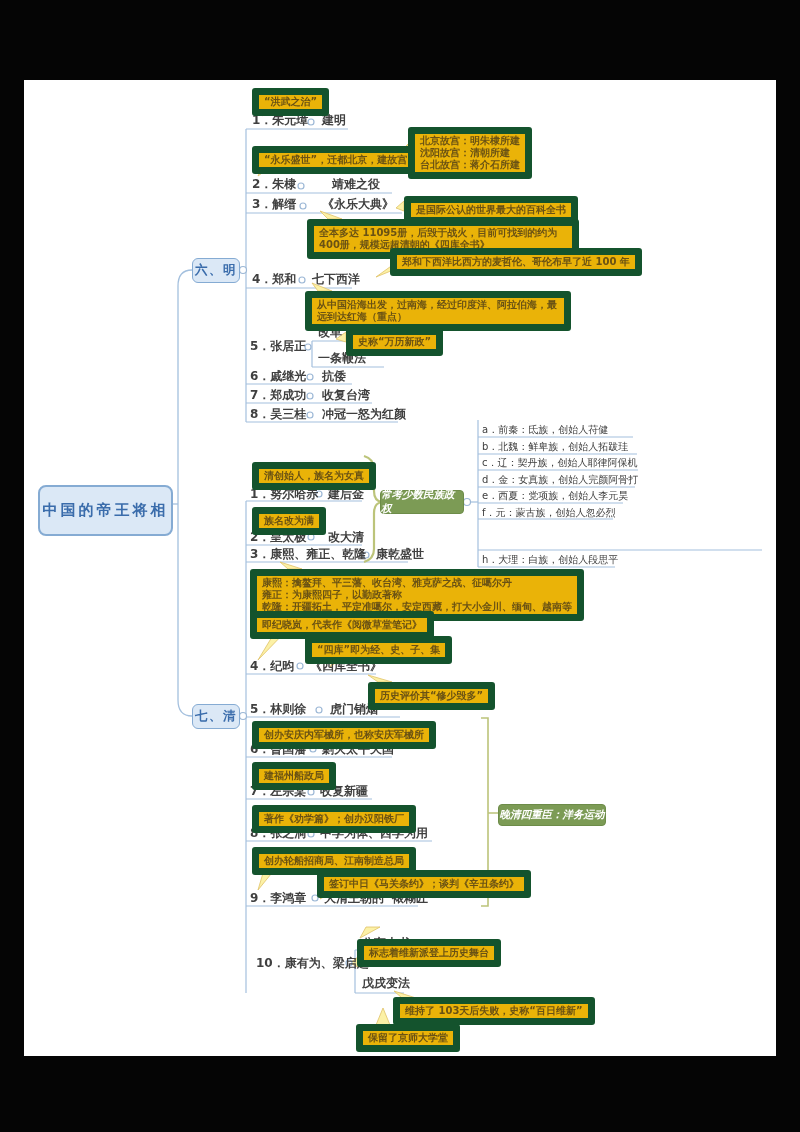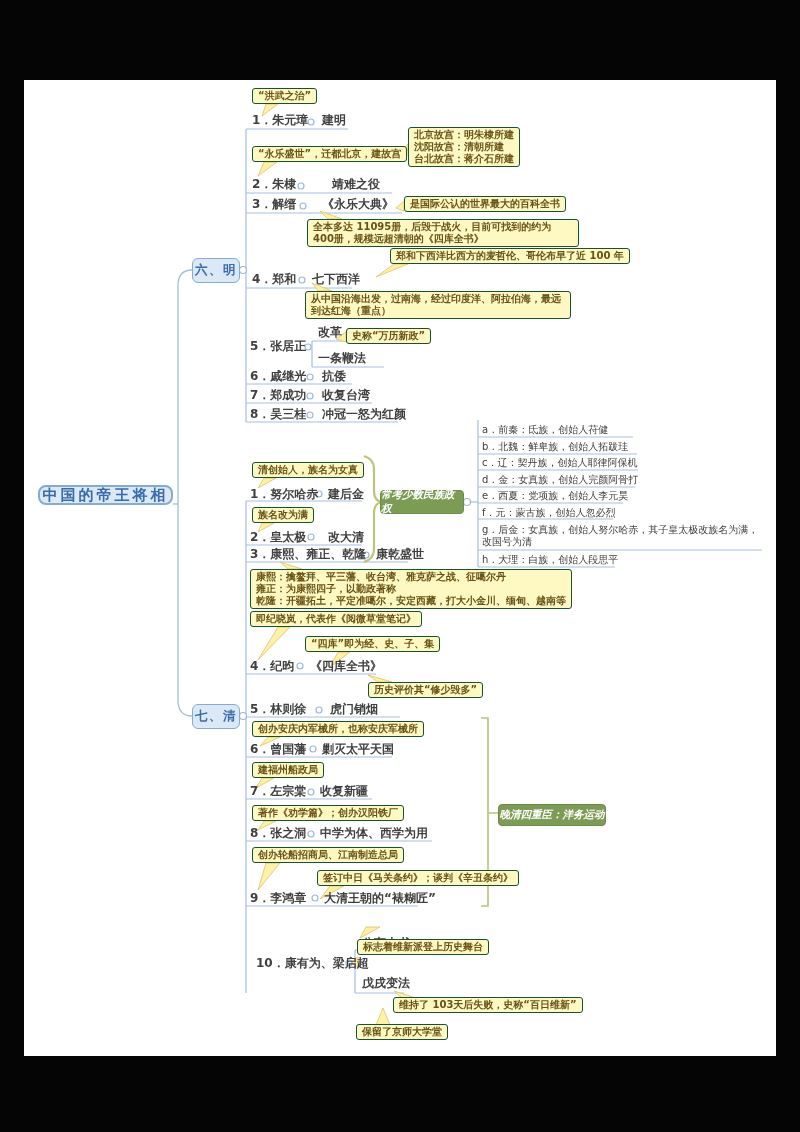--- a/index.html
+++ b/index.html
@@ -6,21 +6,21 @@
   .stage{position:relative;width:800px;height:1132px;background:#050505;overflow:hidden;
          font-family:"DejaVu Sans",sans-serif;}
   .page{position:absolute;left:24px;top:80px;width:752px;height:976px;background:#ffffff;}
   svg.wires{position:absolute;left:0;top:0;width:800px;height:1132px;pointer-events:none;}
   
   .t{position:absolute;white-space:nowrap;font-size:12px;font-weight:bold;color:#404040;line-height:14px;}
   
   .min{position:absolute;white-space:nowrap;font-size:10px;font-weight:normal;color:#404040;line-height:12px;}
   .min.wrap{white-space:normal;}
   
-  .nt{position:absolute;background:#fef9c3;border:1px solid #14532d;border-radius:3px;
+  .nt{position:absolute;background:#eab308;border:7px solid #14532d;border-radius:3px;
       padding:1px 5px;font-size:10px;color:#6a5214;font-weight:bold;line-height:12px;white-space:nowrap;box-sizing:border-box;}
   .nt.wrap{white-space:normal;}
   .nt.pre{white-space:pre-line;}
   
   .node{position:absolute;background:#dbe8f6;border:2px solid #85abd3;border-radius:8px;
         color:#3a6cab;font-weight:bold;display:flex;align-items:center;justify-content:center;box-sizing:border-box;}
   .node.root{font-size:15px;letter-spacing:3px;}
   .node.branch{font-size:12.5px;letter-spacing:1.5px;border-width:1.5px;border-radius:6px;}
   
   .green{position:absolute;background:#7c9b55;border:1px solid #6d8c49;border-radius:4px;
@@ -132,21 +132,21 @@
       <circle cx="300" cy="666" r="3"></circle>
         <circle cx="319" cy="710" r="3"></circle>
         <circle cx="313" cy="749" r="3"></circle>
       <circle cx="311" cy="792" r="3"></circle>
         <circle cx="311" cy="834" r="3"></circle>
         <circle cx="315" cy="898" r="3"></circle>
       <circle cx="349" cy="963" r="3"></circle>
     </g>
   </svg>
 
-  <div class="node root" style="left:38px;top:485px;width:135px;height:20px;">中国的帝王将相</div>
+  <div class="node root" style="left:38px;top:485px;width:135px;height:51px;">中国的帝王将相</div>
   <div class="node branch" style="left:192px;top:258px;width:48px;height:25px;">六、明</div>
   <div class="node branch" style="left:192px;top:704px;width:48px;height:25px;">七、清</div>
 
   <div class="t" style="left:252px;top:113px;">1．朱元璋</div>
   <div class="t" style="left:322px;top:113px;">建明</div>
   <div class="t" style="left:252px;top:177px;">2．朱棣</div>
   <div class="t" style="left:332px;top:177px;">靖难之役</div>
   <div class="t" style="left:252px;top:197px;">3．解缙</div>
   <div class="t" style="left:322px;top:197px;">《永乐大典》</div>
   <div class="t" style="left:252px;top:272px;">4．郑和</div>
@@ -210,18 +210,17 @@
   <div class="nt" style="left:357px;top:911px;margin-top:28px;">标志着维新派登上历史舞台</div>
   <div class="nt" style="left:393px;top:997px;">维持了 103天后失败，史称“百日维新”</div>
   <div class="nt" style="left:356px;top:1024px;">保留了京师大学堂</div>
 
   <div class="min" style="left:482px;top:424px;">a．前秦：氐族，创始人苻健</div>
   <div class="min" style="left:482px;top:441px;">b．北魏：鲜卑族，创始人拓跋珪</div>
   <div class="min" style="left:482px;top:457px;">c．辽：契丹族，创始人耶律阿保机</div>
   <div class="min" style="left:482px;top:474px;">d．金：女真族，创始人完颜阿骨打</div>
   <div class="min" style="left:482px;top:490px;">e．西夏：党项族，创始人李元昊</div>
   <div class="min" style="left:482px;top:507px;">f．元：蒙古族，创始人忽必烈</div>
-  <div class="min wrap" style="left:482px;top:524px;width:284px;">g．后金：女真族，创始人努尔哈赤，其子皇太极改族名为满，改国号为清</div>
   <div class="min" style="left:482px;top:554px;">h．大理：白族，创始人段思平</div>
 
   <div class="green" style="left:380px;top:490px;width:84px;height:24px;">常考少数民族政权</div>
   <div class="green" style="left:498px;top:804px;width:108px;height:22px;">晚清四重臣：洋务运动</div>
 </div>
 
 </body></html>

